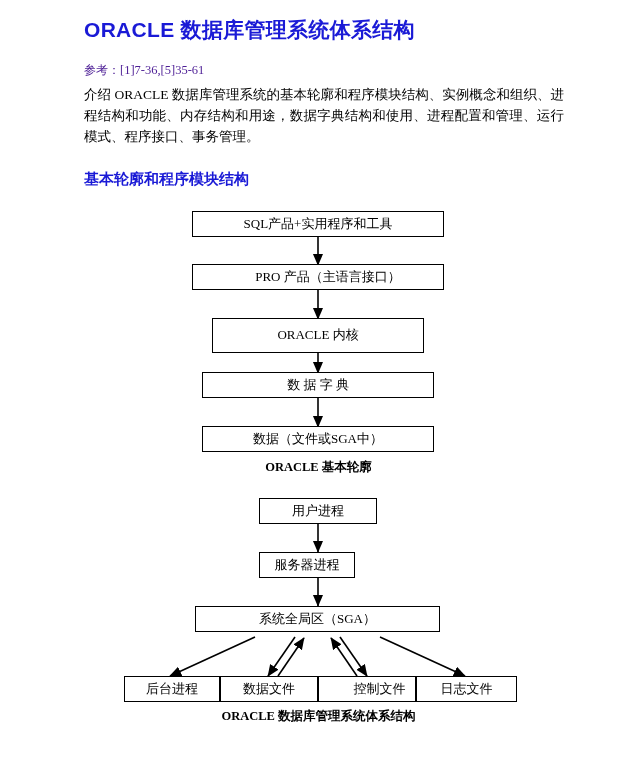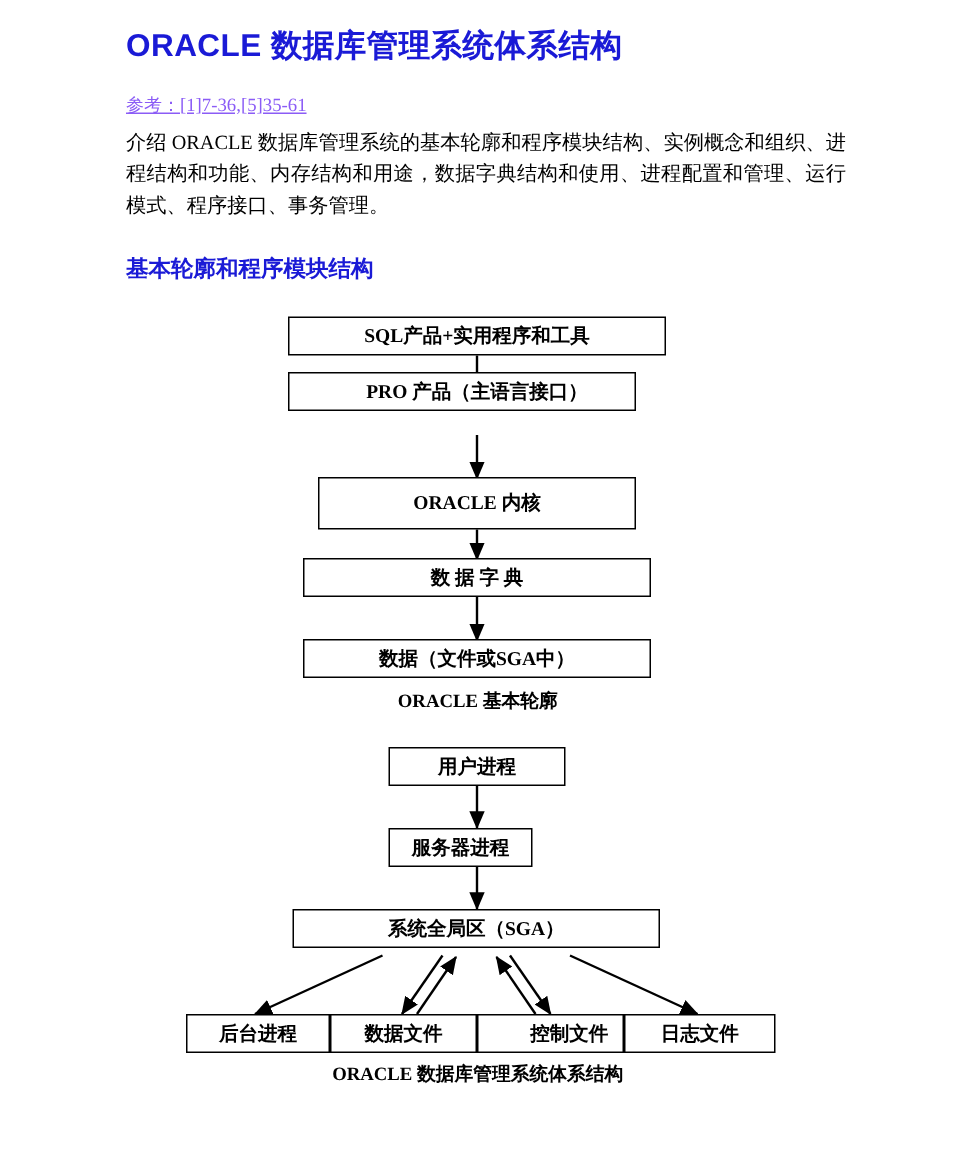--- a/index.html
+++ b/index.html
@@ -29,22 +29,21 @@
     font-weight: bold;
     color: #1a1ad6;
     letter-spacing: 0.3px;
     text-align: left;
     padding-left: 44px;
   }
   .ref-line {
     margin: 18px 0 0 44px;
     font-size: 12.5px;
     font-family: "Liberation Serif", serif;
-    color: #8b5cf6;
-    text-decoration: underline;
+    color: #4c1d95;
   }
   .ref-line .label {
     font-family: "Liberation Sans", sans-serif;
     font-size: 12px;
   }
   .intro {
     margin: 6px 0 0 44px;
     font-size: 13.5px;
     line-height: 1.55;
     width: 480px;
@@ -61,21 +60,21 @@
   
   .diagram {
     position: relative;
     margin-top: 14px;
   }
   .box {
     border: 1px solid #000;
     background: #fff;
     text-align: center;
     font-family: "Liberation Serif", serif;
-    font-weight: bold;
+    font-weight: normal;
     font-size: 13px;
     display: flex;
     align-items: center;
     justify-content: center;
     box-sizing: border-box;
     position: absolute;
   }
   .caption {
     position: absolute;
     text-align: center;
@@ -116,21 +115,21 @@
       </defs>
       <line x1="278" y1="33" x2="278" y2="62" stroke="#000" stroke-width="1.6" marker-end="url(#ah)"></line>
       <line x1="278" y1="87" x2="278" y2="116" stroke="#000" stroke-width="1.6" marker-end="url(#ah)"></line>
       <line x1="278" y1="141" x2="278" y2="170" stroke="#000" stroke-width="1.6" marker-end="url(#ah)"></line>
       <line x1="278" y1="195" x2="278" y2="224" stroke="#000" stroke-width="1.6" marker-end="url(#ah)"></line>
     </svg>
 
     <div class="box" style="left:152px; top:8px; width:252px; height:26px;">
       <span>SQL产品+实用程序和工具</span>
     </div>
-    <div class="box" style="left:152px; top:45px; width:232px; height:26px;padding-left:20px;">
+    <div class="box" style="left:152px; top:61px; width:252px; height:26px;padding-left:20px;">
       <span>PRO 产品（主语言接口）</span>
     </div>
     <div class="box" style="left:172px; top:115px; width:212px; height:35px;">
       <span>ORACLE 内核</span>
     </div>
     <div class="box" style="left:162px; top:169px; width:232px; height:26px;">
       <span>数 据 字 典</span>
     </div>
     <div class="box" style="left:162px; top:223px; width:232px; height:26px;">
       <span>数据（文件或SGA中）</span>

